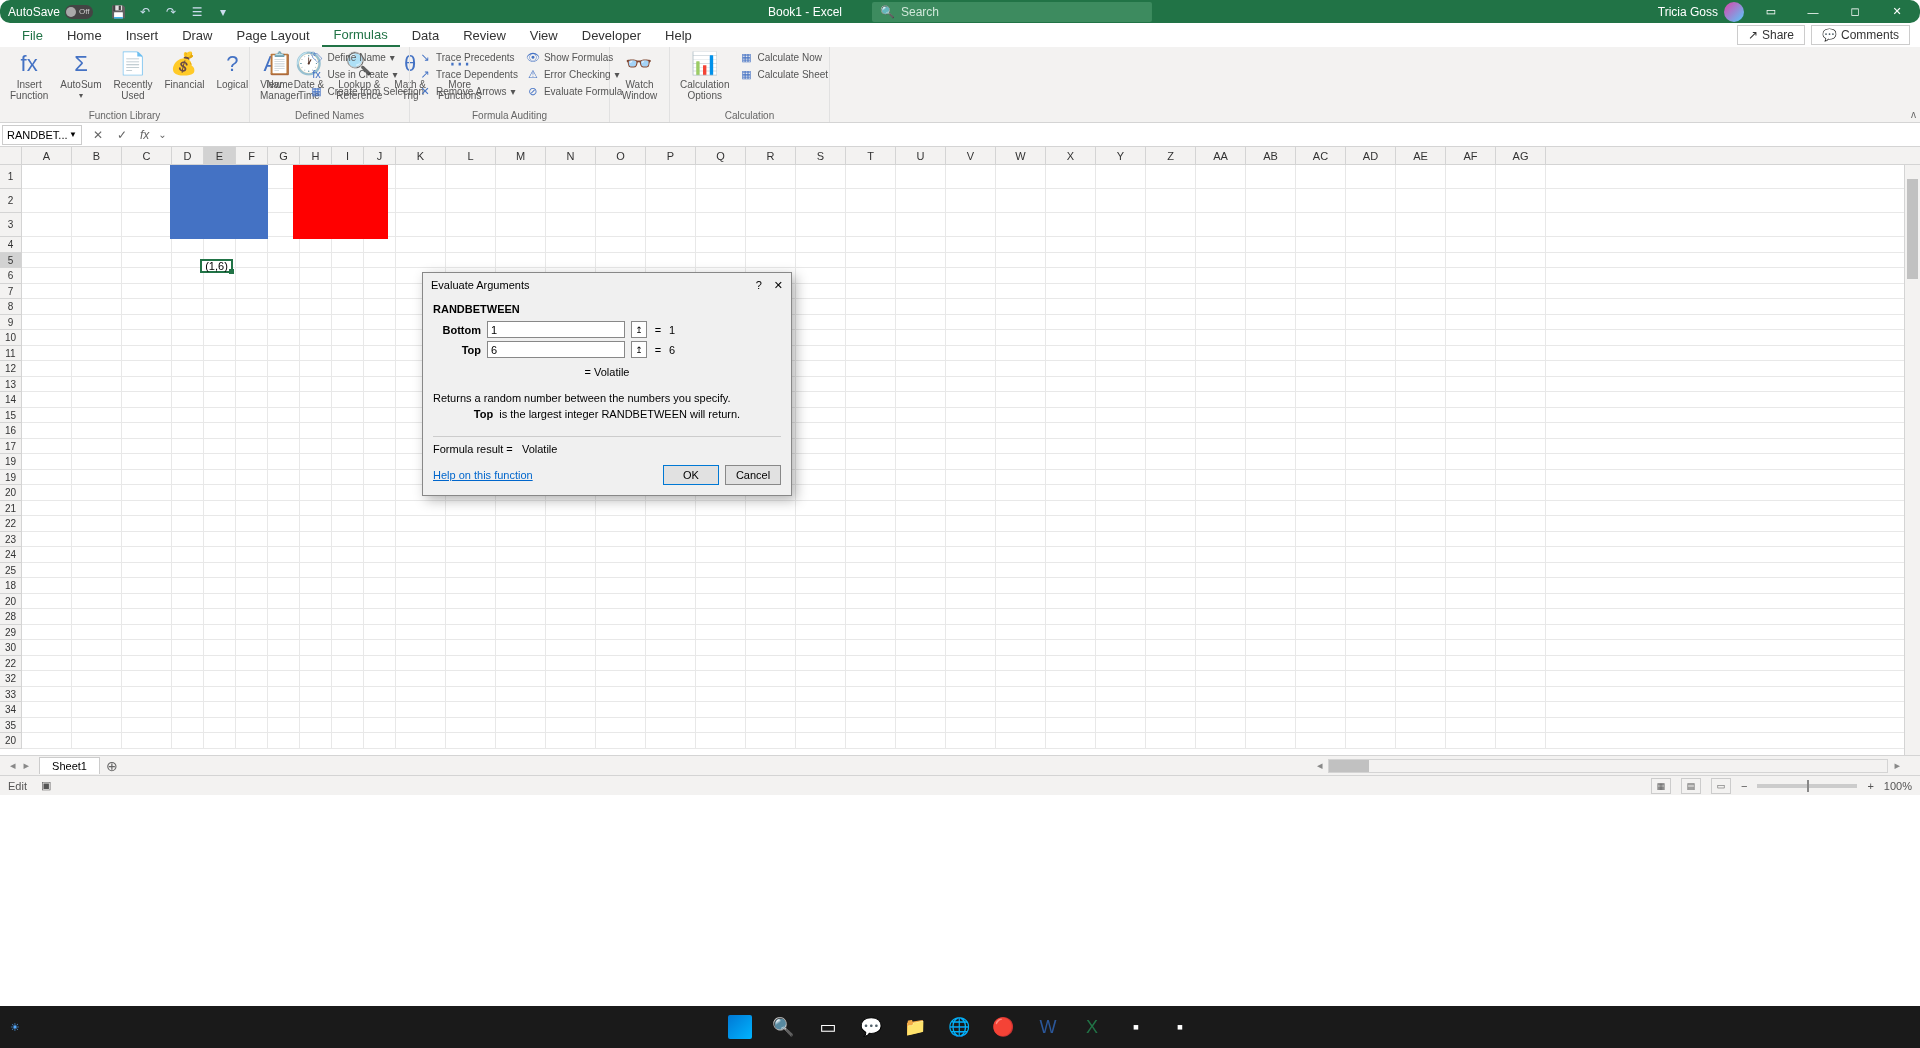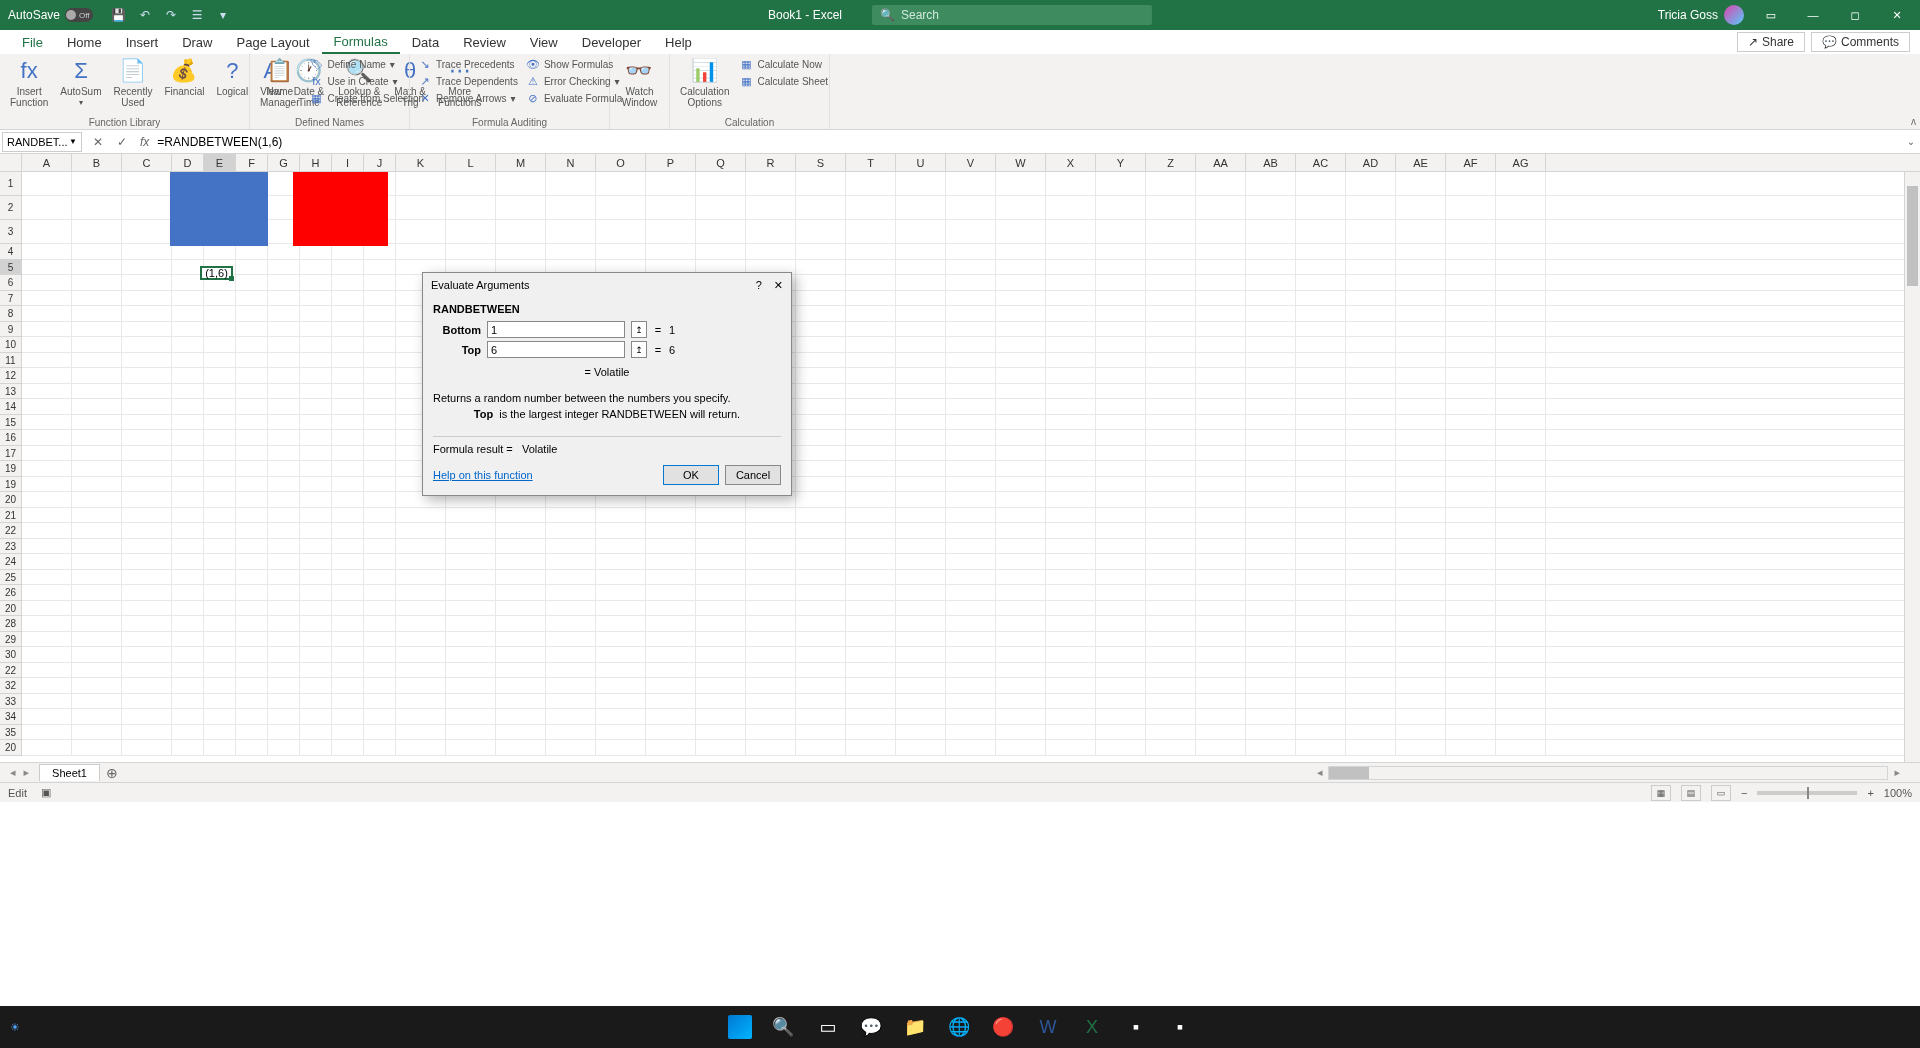--- a/index.html
+++ b/index.html
@@ -1,19 +1,19 @@
 <!DOCTYPE html>
 <html><head>
 <meta charset="utf-8">
 <style>
 * { margin: 0; padding: 0; box-sizing: border-box; font-family: "Segoe UI", Arial, sans-serif; }
 body { background: #fff; overflow: hidden; width: 1920px; height: 1048px; position: relative; }
 
 
-.title-bar { background: #217346; height: 30px; display: flex; align-items: center; color: #fff; font-size: 12px; position: relative; }
+.title-bar { background: #217346; height: 23px; display: flex; align-items: center; color: #fff; font-size: 12px; position: relative; border-radius: 10px; }
 .autosave { display: flex; align-items: center; gap: 5px; padding: 0 8px; }
 .toggle-off { background: #444; border-radius: 8px; width: 28px; height: 14px; position: relative; display: inline-flex; align-items: center; }
 .toggle-off::before { content: ""; width: 10px; height: 10px; background: #aaa; border-radius: 50%; position: absolute; left: 1px; }
 .toggle-off span { font-size: 8px; color: #ccc; margin-left: 14px; }
 .qat { display: flex; gap: 10px; padding: 0 10px; }
 .qat-icon { width: 16px; height: 16px; display: flex; align-items: center; justify-content: center; color: #cde; font-size: 12px; }
 .title-center { position: absolute; left: 50%; transform: translateX(-50%); display: flex; align-items: center; gap: 30px; }
 .search-box { background: #3d8b5f; width: 280px; height: 20px; border-radius: 2px; display: flex; align-items: center; padding: 0 8px; gap: 6px; color: #d0e8da; font-size: 12px; }
 .title-right { margin-left: auto; display: flex; align-items: center; gap: 12px; padding-right: 8px; }
 .user-section { display: flex; align-items: center; gap: 6px; font-size: 12px; }
@@ -307,21 +307,20 @@
 <div class="formula-bar">
   <div class="name-box">
       <span>RANDBET...</span>
       <span style="font-size:8px">▼</span>
     </div>
   <div class="fb-btns">
     <span class="fb-btn">✕</span>
     <span class="fb-btn">✓</span>
   </div>
   <span class="fx-label">fx</span>
-  <input class="formula-input" value="=RANDBETWEEN(1,6)" style="">
   <span class="fb-expand">⌄</span>
 </div>
 
 <div class="grid-area">
   <div class="col-headers">
     <div class="corner"></div>
     <div id="col-headers-container" style="display:flex">
         <div class="col-h" style="width: 50px;">A</div>
         <div class="col-h" style="width: 50px;">B</div>
         <div class="col-h" style="width: 50px;">C</div>
@@ -377,21 +376,21 @@
         <div class="row-h">16</div>
         <div class="row-h">17</div>
         <div class="row-h">19</div>
         <div class="row-h">19</div>
         <div class="row-h">20</div>
         <div class="row-h">21</div>
         <div class="row-h">22</div>
         <div class="row-h">23</div>
         <div class="row-h">24</div>
         <div class="row-h">25</div>
-        <div class="row-h">26</div>
+        <div class="row-h">18</div>
         <div class="row-h">20</div>
         <div class="row-h">28</div>
         <div class="row-h">29</div>
         <div class="row-h">30</div>
         <div class="row-h">22</div>
         <div class="row-h">32</div>
         <div class="row-h">33</div>
         <div class="row-h">34</div>
         <div class="row-h">35</div>
         <div class="row-h">20</div>

